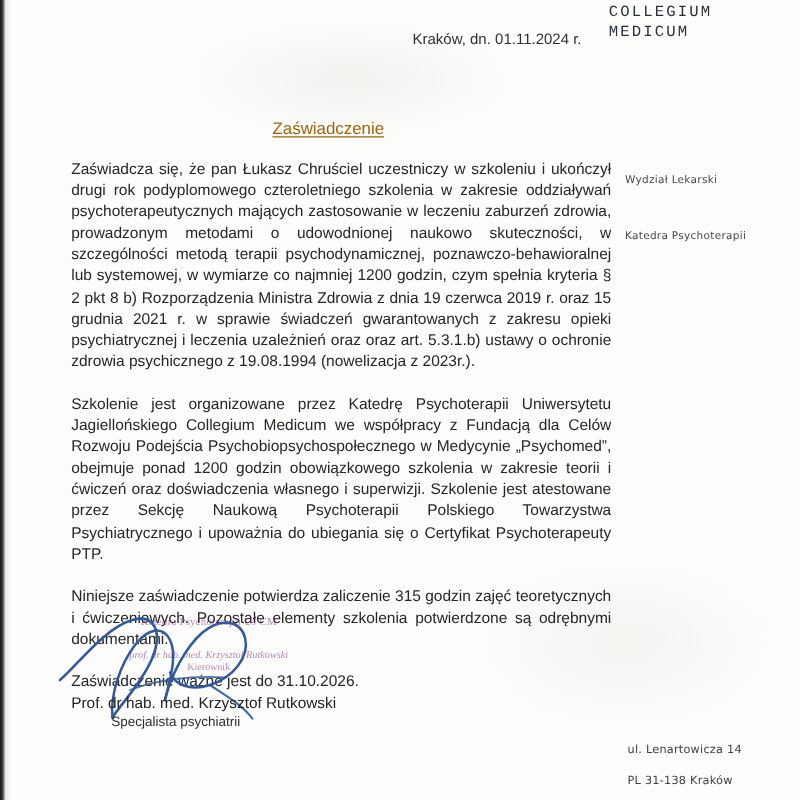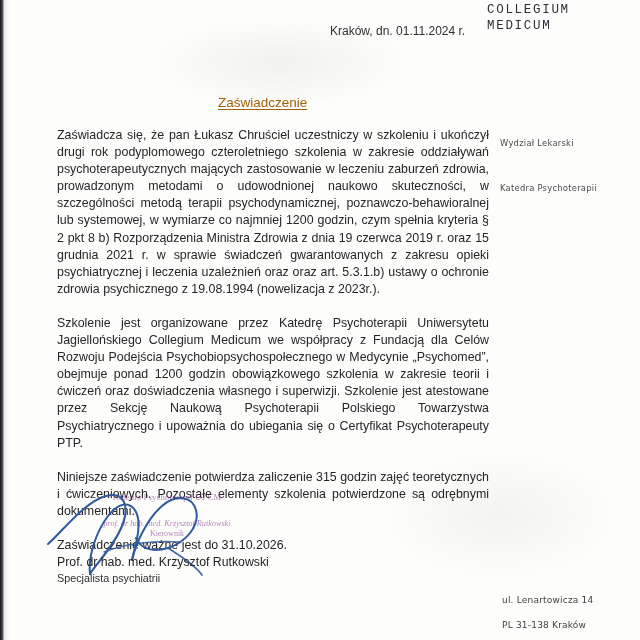--- a/index.html
+++ b/index.html
@@ -148,20 +148,21 @@
   }
   #signatory .name {
     font-size: 12.3px;
     color: #232323;
     margin-bottom: 2px;
   }
   #signatory .role {
     font-size: 10.8px;
     color: #2e2e2e;
     line-height: 14.4px;
+    margin-left: 32px;
   }
 
   
   .footer-addr {
     position: absolute;
     left: 502px;
     font-family: "DejaVu Sans", sans-serif;
     font-size: 9px;
     letter-spacing: 0.2px;
     color: #3f3f3f;

